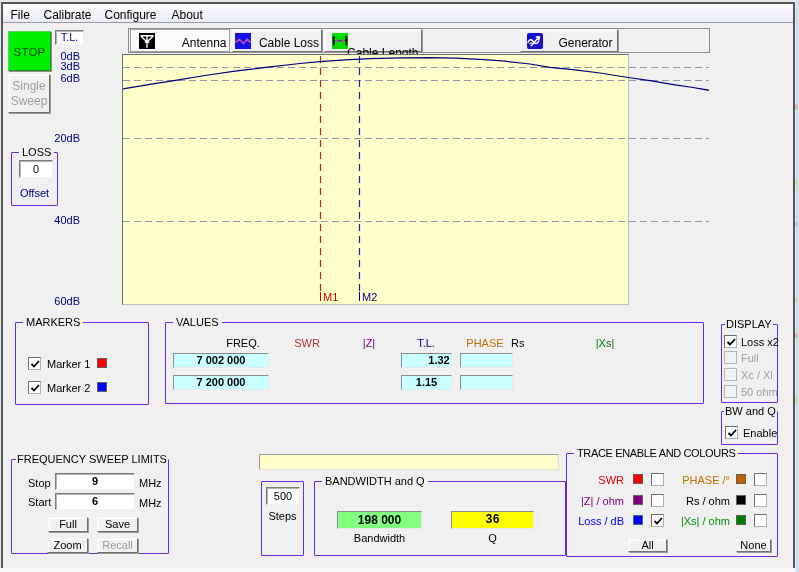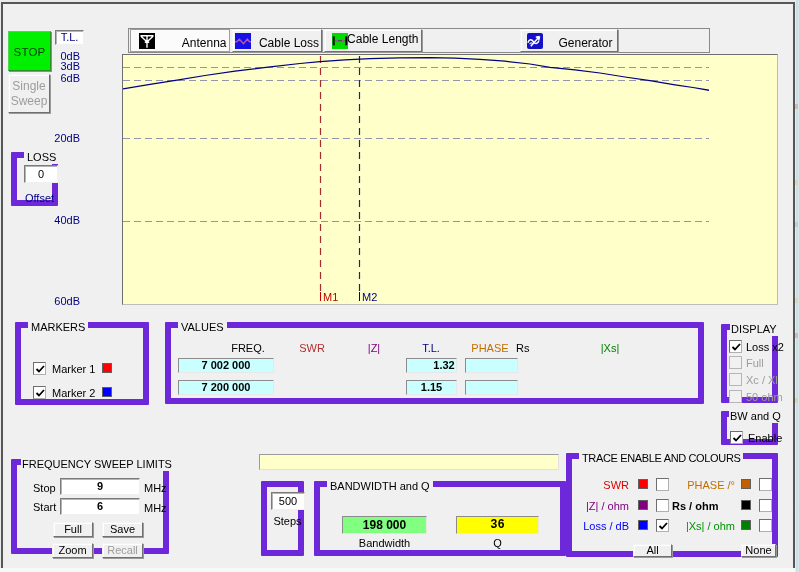--- a/index.html
+++ b/index.html
@@ -4,21 +4,21 @@
 <style>
 * { margin:0; padding:0; box-sizing:border-box; }
 html,body { width:799px; height:572px; overflow:hidden; }
 body { font-family:"Liberation Sans", sans-serif; background:#f0f0f0; position:relative; }
 #win { position:absolute; left:0; top:0; width:799px; height:572px; }
 .abs { position:absolute; }
 .t11 { font-size:11px; line-height:13px; white-space:nowrap; }
 .t12 { font-size:12px; line-height:14px; white-space:nowrap; }
 .navy { color:#000080; }
 
-.gb { position:absolute; border:6px solid #6d28d9; border-radius:1px; }
+.gb { position:absolute; border:1px solid #6d28d9; border-radius:1px; }
 .gb > .lbl { position:absolute; top:-7px; left:7px; background:#f0f0f0; padding:0 3px; font-size:11px; line-height:13px; color:#000; white-space:nowrap; }
 
 .btn { position:absolute; background:#f0f0f0; border:1px solid #707070; border-top-color:#f4f4f4; border-left-color:#f4f4f4; box-shadow:inset 1px 1px 0 #ffffff, 1px 1px 0 #9a9a9a; font-size:11px; color:#000; text-align:center; }
 
 .tb { position:absolute; background:#fff; border:1px solid #7b7b7b; border-bottom-color:#f0f0f0; border-right-color:#f0f0f0; box-shadow:inset 1px 1px 0 #b4b4b4; font-size:11px; text-align:center; color:#000; }
 
 .cy { position:absolute; background:#c9ffff; border:1px solid #8c8c8c; border-bottom-color:#e8e8e8; border-right-color:#e8e8e8; font-size:11px; font-weight:bold; text-align:center; color:#000; }
 
 .cb { position:absolute; width:13px; height:13px; background:#fff; border:1px solid #6e6e6e; border-bottom-color:#b0b0b0; border-right-color:#b0b0b0; }
 .cb.dis { border-color:#b6b6b6; background:#f1f1f1; }
@@ -37,20 +37,26 @@
 <div class="abs" style="left:793px;top:2px;width:2px;height:566px;background:#565656;"></div>
 <div class="abs" style="left:795px;top:0;width:4px;height:572px;background:linear-gradient(to right,#eef4f5,#c5dbe0 45%,#dceaed);"></div>
 <div class="abs" style="left:795px;top:104px;width:3px;height:5px;background:#d8a9a0;opacity:.7;"></div>
 <div class="abs" style="left:795px;top:180px;width:3px;height:5px;background:#ddd6a0;opacity:.7;"></div>
 <div class="abs" style="left:795px;top:222px;width:3px;height:5px;background:#a8d0cc;opacity:.7;"></div>
 <div class="abs" style="left:795px;top:298px;width:3px;height:5px;background:#ddd6a0;opacity:.7;"></div>
 <div class="abs" style="left:795px;top:333px;width:3px;height:5px;background:#d8a9a0;opacity:.7;"></div>
 <div class="abs" style="left:795px;top:398px;width:3px;height:5px;background:#ddd09a;opacity:.7;"></div>
 <div class="abs" style="left:0;top:568px;width:795px;height:4px;background:#f7f9f9;"></div>
 
+<div class="abs" style="left:2.5px;top:3.5px;width:790.5px;height:19px;background:linear-gradient(#fdfdfd 0%,#f3f4f8 55%,#e9ecf5 100%);border-bottom:1px solid #9b9ba3;">
+  <div class="abs t12" style="left:8px;top:4px;">File</div>
+  <div class="abs t12" style="left:41px;top:4px;">Calibrate</div>
+  <div class="abs t12" style="left:102px;top:4px;">Configure</div>
+  <div class="abs t12" style="left:169px;top:4px;">About</div>
+</div>
 
 <div class="abs" style="left:8px;top:31px;width:43px;height:40px;background:#00f000;border:1px solid #4fd84f;border-right-color:#2f8f2f;border-bottom-color:#2f8f2f;box-shadow:1px 1px 0 #8f8f8f;">
   <div style="font-size:11.5px;color:#063f06;text-align:center;margin-top:14px;letter-spacing:0.2px;">STOP</div>
 </div>
 
 <div class="tb" style="left:55px;top:30px;width:29px;height:15px;line-height:12px;"><span class="navy" style="font-size:11px;">T.L.</span></div>
 
 <div class="abs t11 navy" style="left:0;top:50px;width:80px;text-align:right;">0dB</div>
 <div class="abs t11 navy" style="left:0;top:60px;width:80px;text-align:right;">3dB</div>
 <div class="abs t11 navy" style="left:0;top:72px;width:80px;text-align:right;">6dB</div>
@@ -82,33 +88,33 @@
   </svg>
   <div class="abs t12" style="right:2px;top:5.5px;">Cable Loss</div>
 </div>
 <div class="btn" style="left:324px;top:29px;width:97.5px;height:23px;">
   <svg class="abs" style="left:6.5px;top:3px;" width="16" height="16" viewBox="0 0 16 16">
     <rect width="16" height="16" fill="#00dc00"></rect>
     <path d="M1.7 3.2 L1.7 12.2 M14.3 3.2 L14.3 12.2" stroke="#000" stroke-width="2" fill="none"></path>
     <path d="M3.5 7.7 L12.5 7.7" stroke="#4a4a4a" stroke-width="1.3" fill="none"></path>
     <path d="M6 5.7 L3.4 7.7 L6 9.7 Z M10 5.7 L12.6 7.7 L10 9.7 Z" fill="#b44ab4" stroke="none"></path>
   </svg>
-  <div class="abs t12" style="right:2px;top:2px;">Cable Length</div>
+  <div class="abs t12" style="right:2px;top:16px;">Cable Length</div>
 </div>
 <div class="btn" style="left:520px;top:29px;width:97.5px;height:23px;">
   <svg class="abs" style="left:5.5px;top:3px;" width="16" height="16" viewBox="0 0 16 16">
     <rect width="16" height="16" rx="2" fill="#140fc8"></rect>
     <path d="M0.8 9.8 C2.2 5.8,4.6 5.8,6.4 8.6 C8.2 11.4,10.6 11.2,12 7.4" stroke="#ffffff" stroke-width="1.5" fill="none"></path>
     <path d="M2.6 11.2 C3.4 10,4.6 9.6,5.8 10.4" stroke="#eeee88" stroke-width="1.2" fill="none"></path>
     <path d="M3.8 13.2 L12.2 3.8 M12.6 3.4 L8.8 4.2 M12.6 3.4 L11.8 7.2" stroke="#ffffff" stroke-width="1.5" fill="none"></path>
   </svg>
   <div class="abs t12" style="right:4px;top:5.5px;">Generator</div>
 </div>
 
-<div class="abs" style="left:122px;top:54px;width:656px;height:251px;border:1px solid #6f6f6f;border-bottom-color:#bdbdbd;border-right-color:#bdbdbd;background:#ffffc9;">
+<div class="abs" style="left:122px;top:54px;width:507px;height:251px;border:1px solid #6f6f6f;border-bottom-color:#bdbdbd;border-right-color:#bdbdbd;background:#ffffc9;">
   <svg width="586" height="249" viewBox="0 0 586 249" style="position:absolute;left:0;top:0;">
     <g stroke="#9595aa" stroke-width="1" stroke-dasharray="7,4">
       <line x1="0" y1="12.5" x2="586" y2="12.5"></line>
       <line x1="0" y1="25.5" x2="586" y2="25.5"></line>
       <line x1="0" y1="83.5" x2="586" y2="83.5"></line>
       <line x1="0" y1="166.5" x2="586" y2="166.5"></line>
     </g>
     <line x1="197.5" y1="1" x2="197.5" y2="240" stroke="#a03030" stroke-width="1.2" stroke-dasharray="7,5"></line>
     <line x1="236.5" y1="1" x2="236.5" y2="240" stroke="#202090" stroke-width="1.2" stroke-dasharray="7,5"></line>
     <polyline fill="none" stroke="#000082" stroke-width="1.25" points="0,34 27,29.3 54,25.2 82,20.5 112,16.2 145,12.2 177,8.5 197,6.6 222,4.8 247,3.6 277,2.9 307,2.7 332,3.2 357,4.3 382,6.2 407,9 427,12.3 452,14.9 477,18 502,22 527,25.7 552,29.8 570,32.5 588,35.6"></polyline>
@@ -215,21 +221,21 @@
   <div class="abs t11" style="left:0px;top:20px;width:57px;text-align:right;color:#e00000;">SWR</div>
   <div class="sw" style="left:66px;top:20px;background:#ff0000;"></div>
   <div class="cb" style="left:84px;top:19px;"></div>
   <div class="abs t11" style="left:100px;top:20px;width:63px;text-align:right;color:#c07000;">PHASE /°</div>
   <div class="sw" style="left:169px;top:20px;background:#c06000;"></div>
   <div class="cb" style="left:187px;top:19px;"></div>
 
   <div class="abs t11" style="left:0px;top:41px;width:57px;text-align:right;color:#800080;">|Z| / ohm</div>
   <div class="sw" style="left:66px;top:41px;background:#800080;"></div>
   <div class="cb" style="left:84px;top:40px;"></div>
-  <div class="abs t11" style="left:100px;top:41px;width:63px;font-weight:bold;">Rs / ohm</div>
+  <div class="abs t11" style="left:100px;top:41px;width:63px;text-align:right;">Rs / ohm</div>
   <div class="sw" style="left:169px;top:41px;background:#000000;"></div>
   <div class="cb" style="left:187px;top:40px;"></div>
 
   <div class="abs t11" style="left:0px;top:61px;width:57px;text-align:right;color:#0000ff;">Loss / dB</div>
   <div class="sw" style="left:66px;top:61px;background:#0000ff;"></div>
   <div class="cb" style="left:84px;top:60px;">
         <svg width="13" height="13" viewBox="0 0 13 13">
           <path d="M2.5 6 L5 8.5 L10 3" stroke="#000" stroke-width="1.8" fill="none"></path>
         </svg>
       </div>

